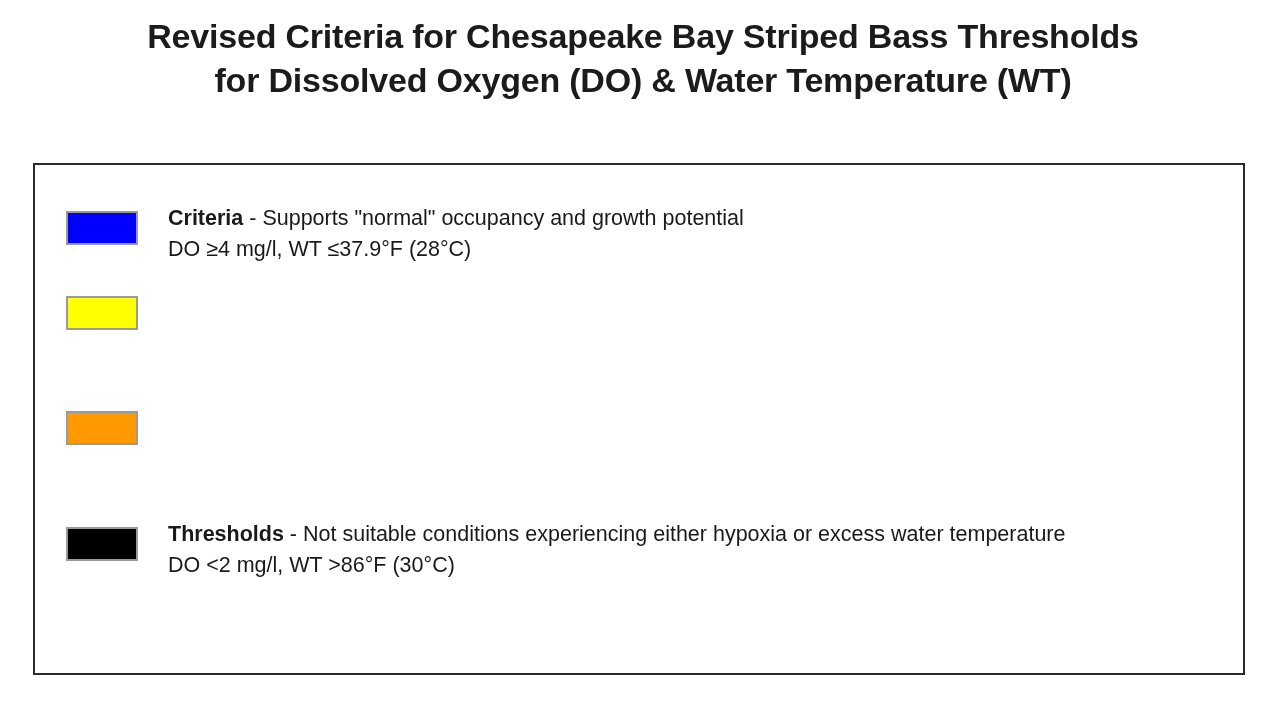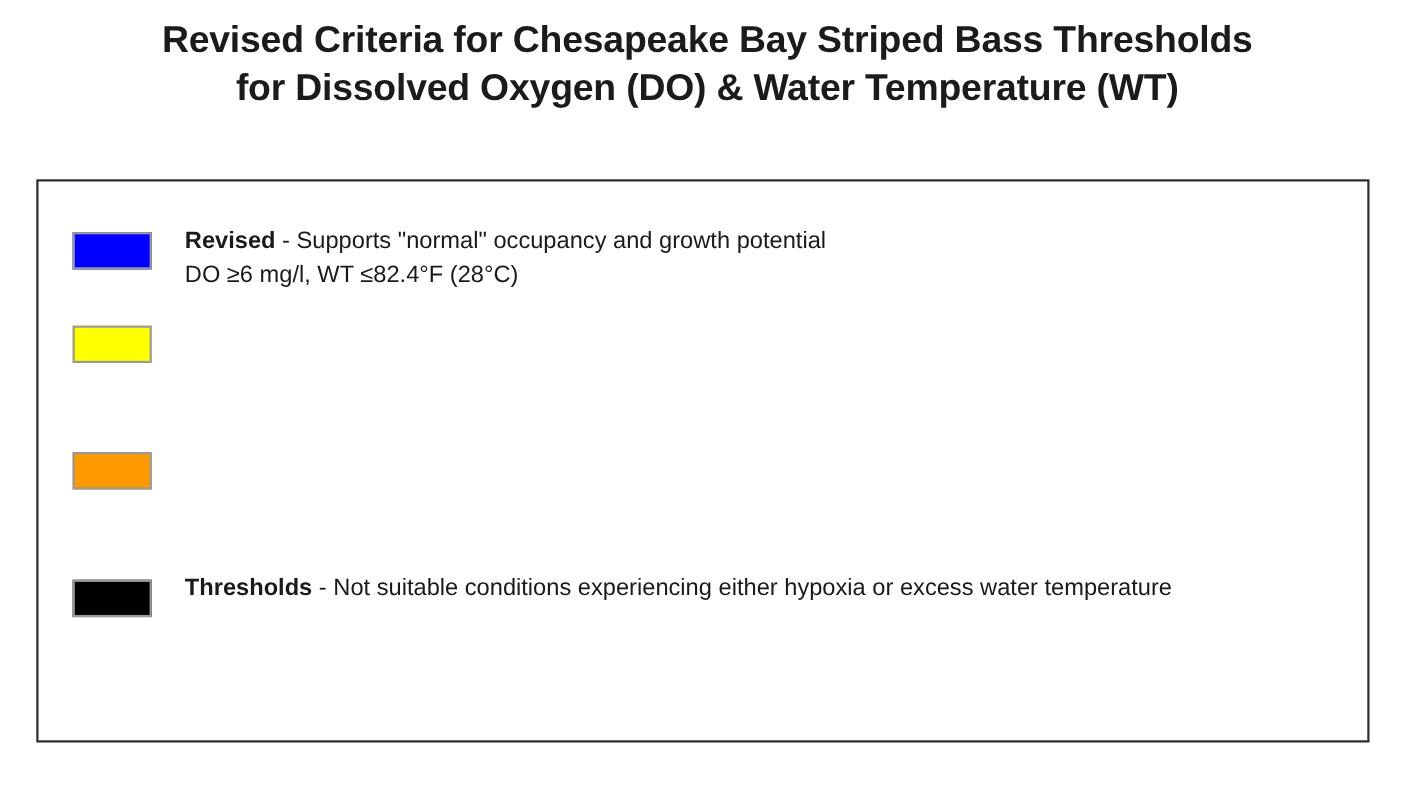--- a/index.html
+++ b/index.html
@@ -97,38 +97,39 @@
   <div class="title-line">Revised Criteria for Chesapeake Bay Striped Bass Thresholds</div>
   <div class="title-line">for Dissolved Oxygen (DO) &amp; Water Temperature (WT)</div>
 </div>
 
 <div class="legend-panel">
   <div class="legend-inner">
 
     <div class="legend-row" data-row="0">
       <div class="swatch" style="background-color: rgb(0, 0, 255); border-color: rgb(154, 154, 154);"></div>
       <div class="legend-text">
-        <span class="desc-line"><span class="term">Revised</span><span> - </span><span>Supports "normal" occupancy and growth potential</span></span>
-        <span class="criteria-line">DO ≥6 mg/l, WT ≤82.4°F (28°C)</span>
+        <span class="desc-line"><span class="term">Criteria</span><span> - </span><span>Supports "normal" occupancy and growth potential</span></span>
+        <span class="criteria-line">DO ≥4 mg/l, WT ≤37.9°F (28°C)</span>
       </div>
     </div>
 
     <div class="legend-row" data-row="1">
       <div class="swatch" style="background-color: rgb(255, 255, 0); border-color: rgb(154, 154, 154);"></div>
       <div class="legend-text">
       </div>
     </div>
 
     <div class="legend-row" data-row="2">
       <div class="swatch" style="background-color: rgb(255, 153, 0); border-color: rgb(154, 154, 154);"></div>
       <div class="legend-text">
       </div>
     </div>
 
     <div class="legend-row" data-row="3">
       <div class="swatch" style="background-color: rgb(0, 0, 0); border-color: rgb(154, 154, 154);"></div>
       <div class="legend-text">
         <span class="desc-line"><span class="term">Thresholds</span><span> - </span><span>Not suitable conditions experiencing either hypoxia or excess water temperature</span></span>
+        <span class="criteria-line">DO &lt;2 mg/l, WT &gt;86°F (30°C)</span>
       </div>
     </div>
 
   </div>
 </div>
 
 </body></html>

